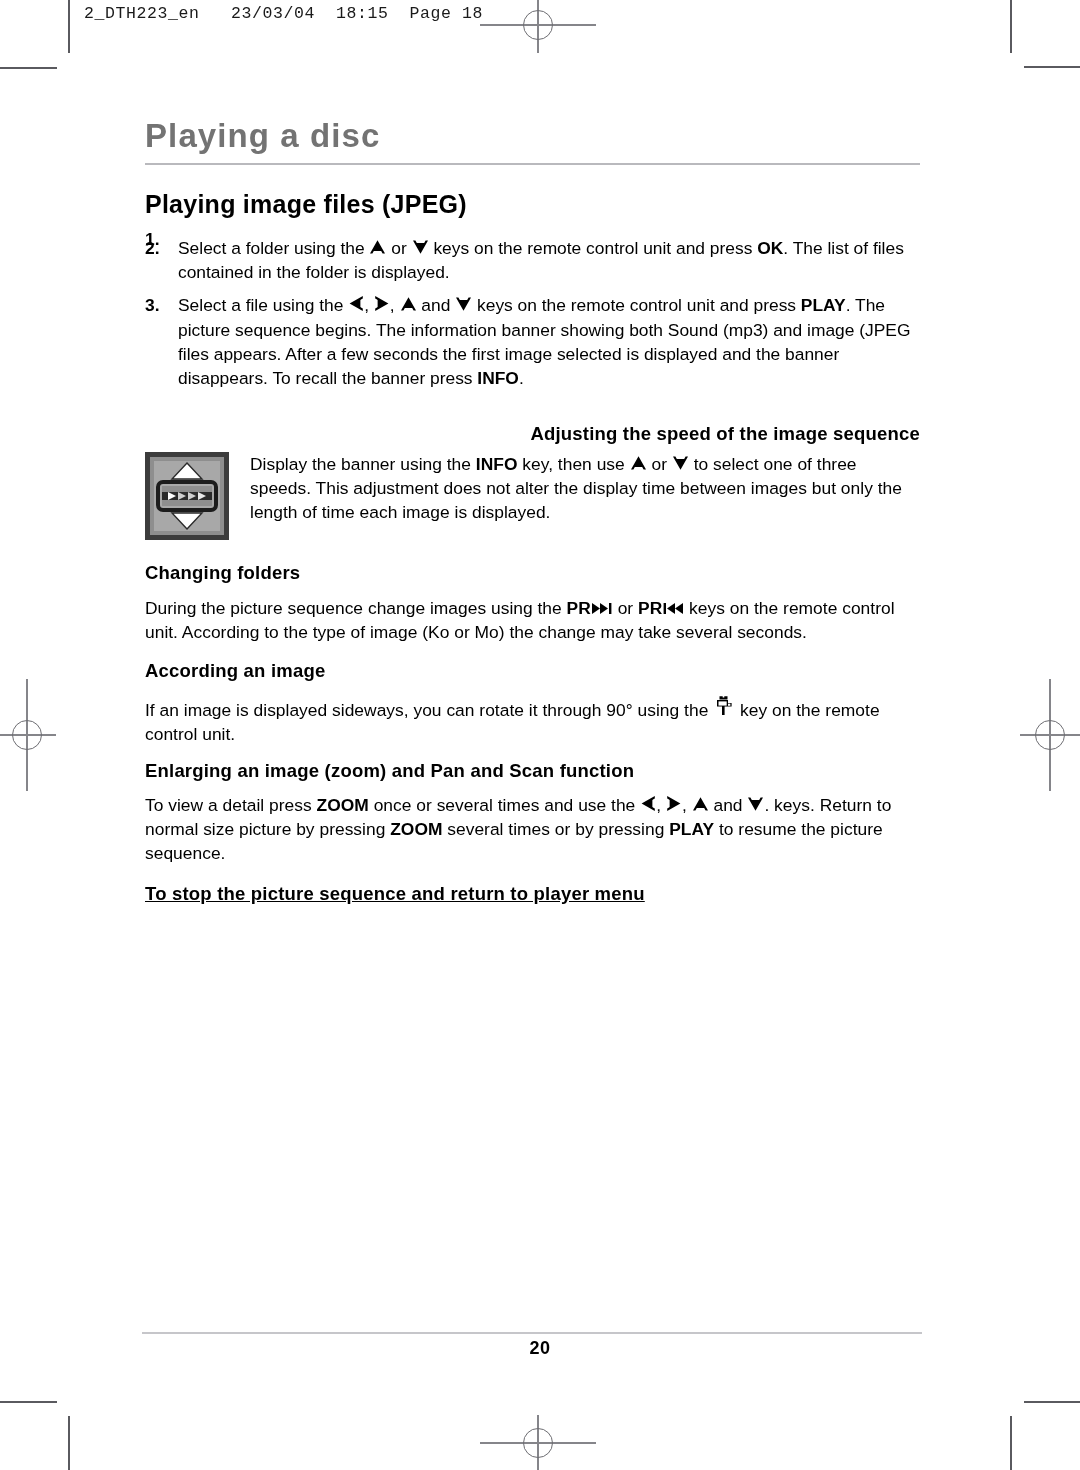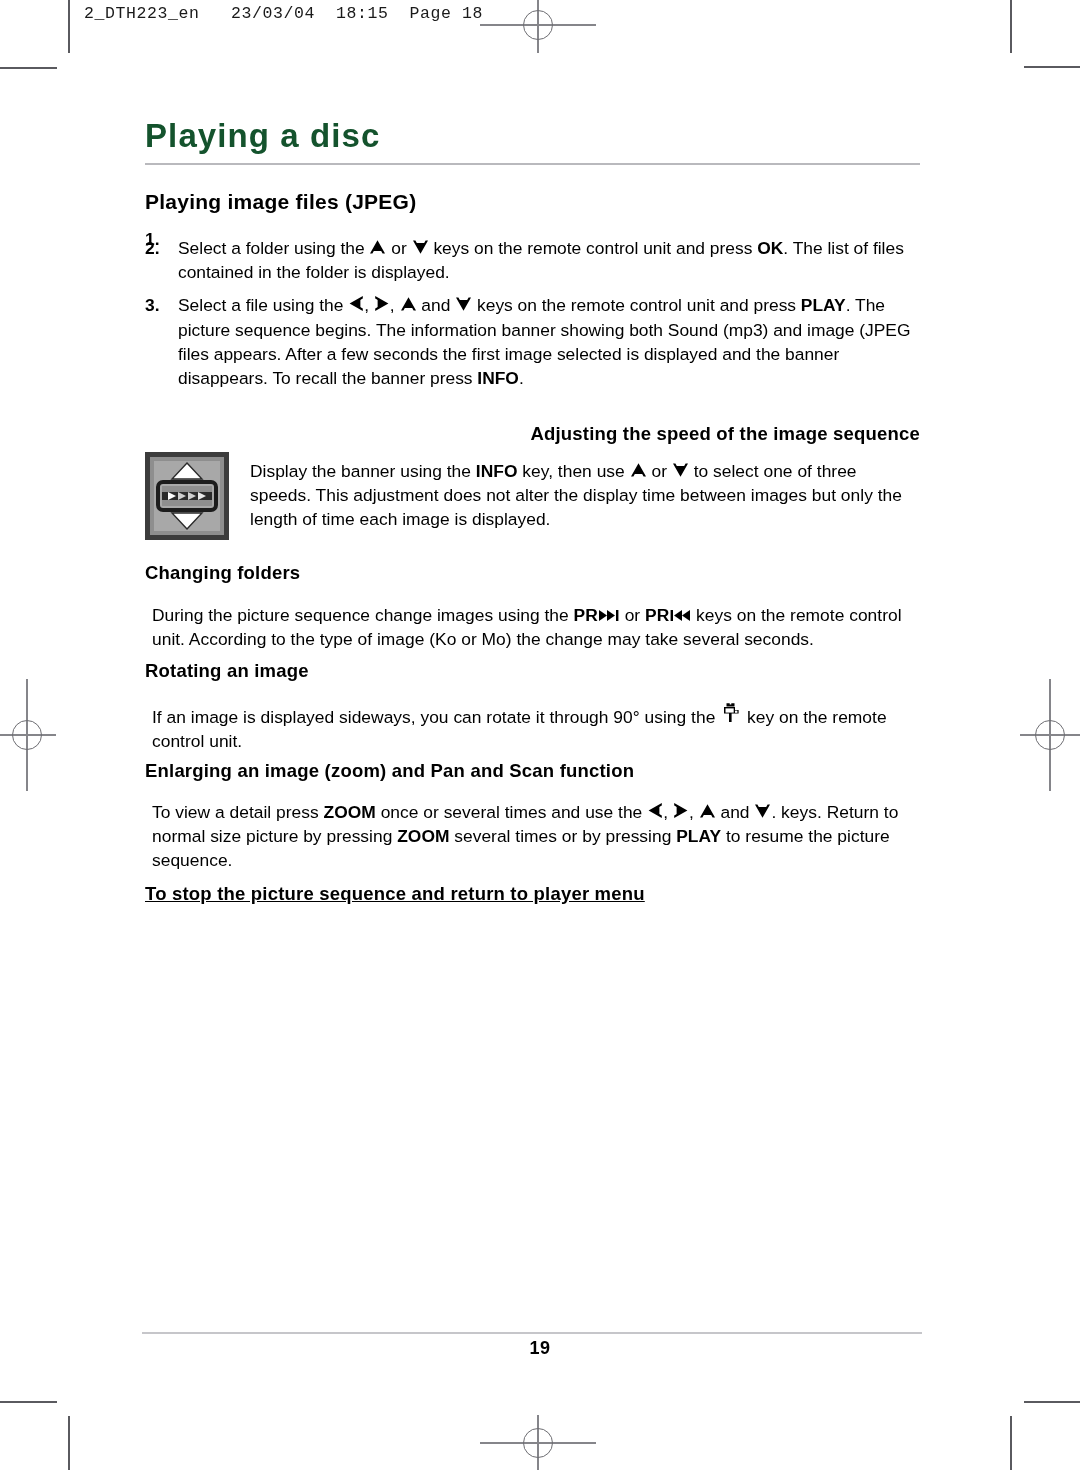--- a/index.html
+++ b/index.html
@@ -48,52 +48,52 @@
     white-space: pre;
   }
 
   
   .chapter-title {
     position: absolute;
     left: 145px;
     top: 117px;
     font-size: 33px;
     font-weight: bold;
-    color: #14532d;
+    color: #737373;
     letter-spacing: 1.1px;
   }
   .title-rule {
     position: absolute;
     left: 145px;
     top: 163px;
     width: 775px;
     height: 1.5px;
     background: #b9b9bd;
   }
 
   
   .h-main {
-    font-size: 21px;
+    font-size: 25px;
     font-weight: bold;
     letter-spacing: 0.25px;
     margin: 0;
   }
   .h-sub {
     font-size: 18.5px;
     font-weight: bold;
     letter-spacing: 0.2px;
     margin: 0;
   }
 
   
   .body-text {
     font-size: 17.4px;
     line-height: 24.2px;
     letter-spacing: 0.02px;
-    margin: 7px;
+    margin: 0;
   }
   b, .kb { font-weight: bold; }
 
   
   .olist { margin: 0; padding: 0; }
   .oitem {
     position: relative;
     padding-left: 33px;
     font-size: 17.4px;
     line-height: 24.2px;
@@ -264,21 +264,21 @@
           <polygon points="1,1 9,6.5 1,12" fill="#000"></polygon>
           <polygon points="9,1 17,6.5 9,12" fill="#000"></polygon>
           <rect x="18" y="1" width="2.4" height="11" fill="#000"></rect>
         </svg></span> or <b>PR</b><span class="glyph"><svg width="22" height="13" viewBox="0 0 22 13">
           <rect x="1.6" y="1" width="2.4" height="11" fill="#000"></rect>
           <polygon points="13,1 5,6.5 13,12" fill="#000"></polygon>
           <polygon points="21,1 13,6.5 21,12" fill="#000"></polygon>
         </svg></span> keys on the remote control unit. According to the type of image (Ko or Mo) the change may take several seconds.</div>
 
   <div style="position:absolute; left:0; top:660px; width:775px;">
-    <div class="h-sub">Rotating an image</div>
+    <div class="h-sub">According an image</div>
   </div>
   <div class="body-text rich" style="position:absolute; left:0; top:695px; width:775px;">If an image is displayed sideways, you can rotate it through 90° using the <span class="glyph"><svg width="22" height="22" viewBox="0 0 22 22">
           <path d="M6.5 1.2 h3.2 v1.4 h1.6 V1.2 h3.2 v3.3 h-8 Z" fill="#000"></path>
           <path d="M4.0 5.0 h11.0 v3.0 h3.6 l0 3.4 h-3.6 v0.1 h-3.4 v8.6 h-2.6 v-8.6 h-5.0 Z" fill="#000"></path>
           <path d="M5.5 6.4 h8.2 v4.2 h-8.2 Z" fill="#fff"></path>
           <path d="M15.0 8.6 h2.4 v2.2 h-2.4 Z" fill="#fff"></path>
         </svg></span> key on the remote control unit.</div>
 
   <div style="position:absolute; left:0; top:760px; width:775px;">
     <div class="h-sub">Enlarging an image (zoom) and Pan and Scan function</div>
@@ -297,13 +297,13 @@
           <path d="M3.8 4.0 L13.2 4.0 L8.5 13.0 Z" fill="#000"></path>
         </svg></span>. keys. Return to normal size picture by pressing <b>ZOOM</b> several times or by pressing <b>PLAY</b> to resume the picture sequence.</div>
 
   <div style="position:absolute; left:0; top:883px; width:775px;text-decoration:underline;">
     <div class="h-sub">To stop the picture sequence and return to player menu</div>
   </div>
 
 </div>
 
 <div class="footer-rule"></div>
-<div class="footer-page">19</div>
+<div class="footer-page">20</div>
 
 </body></html>

